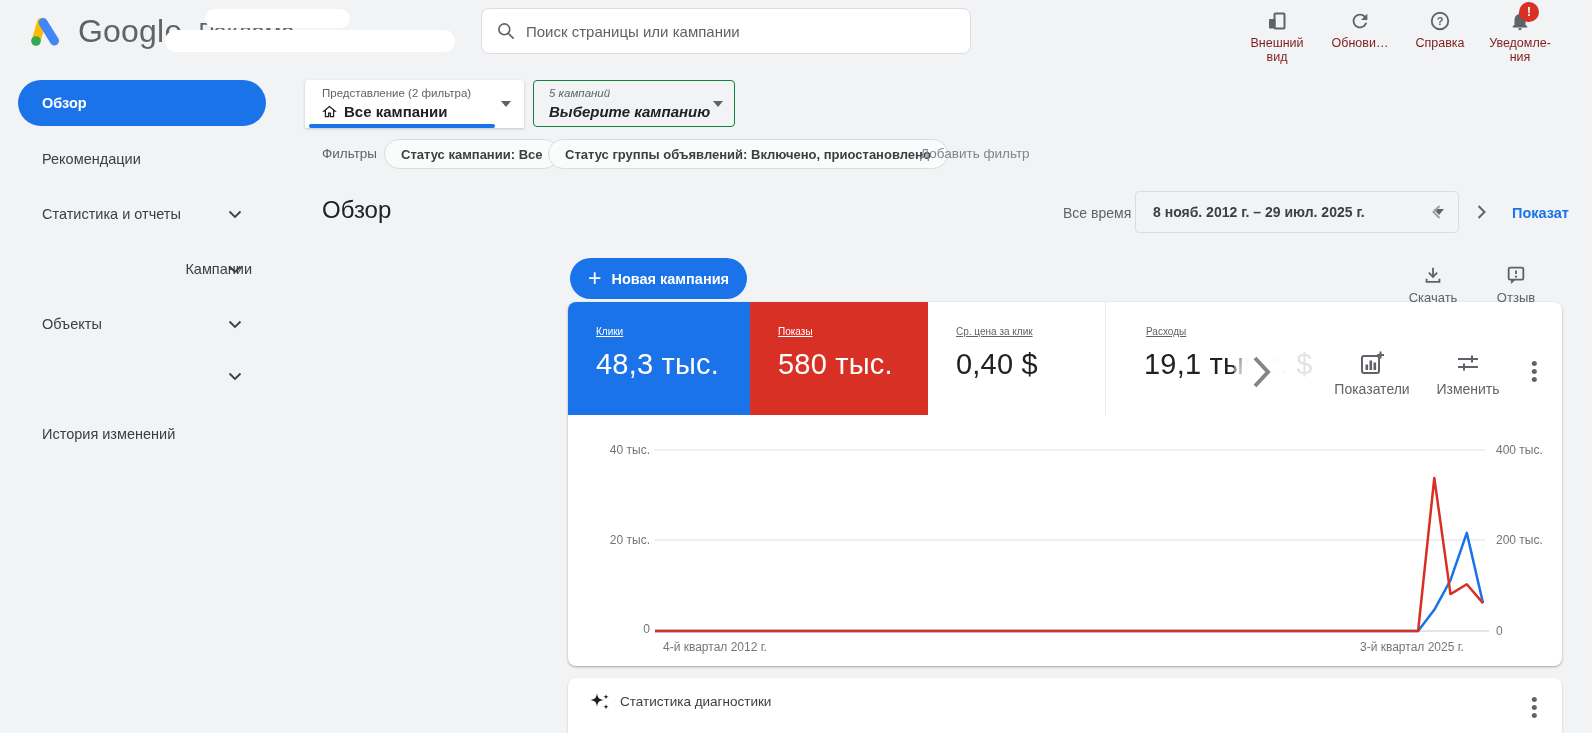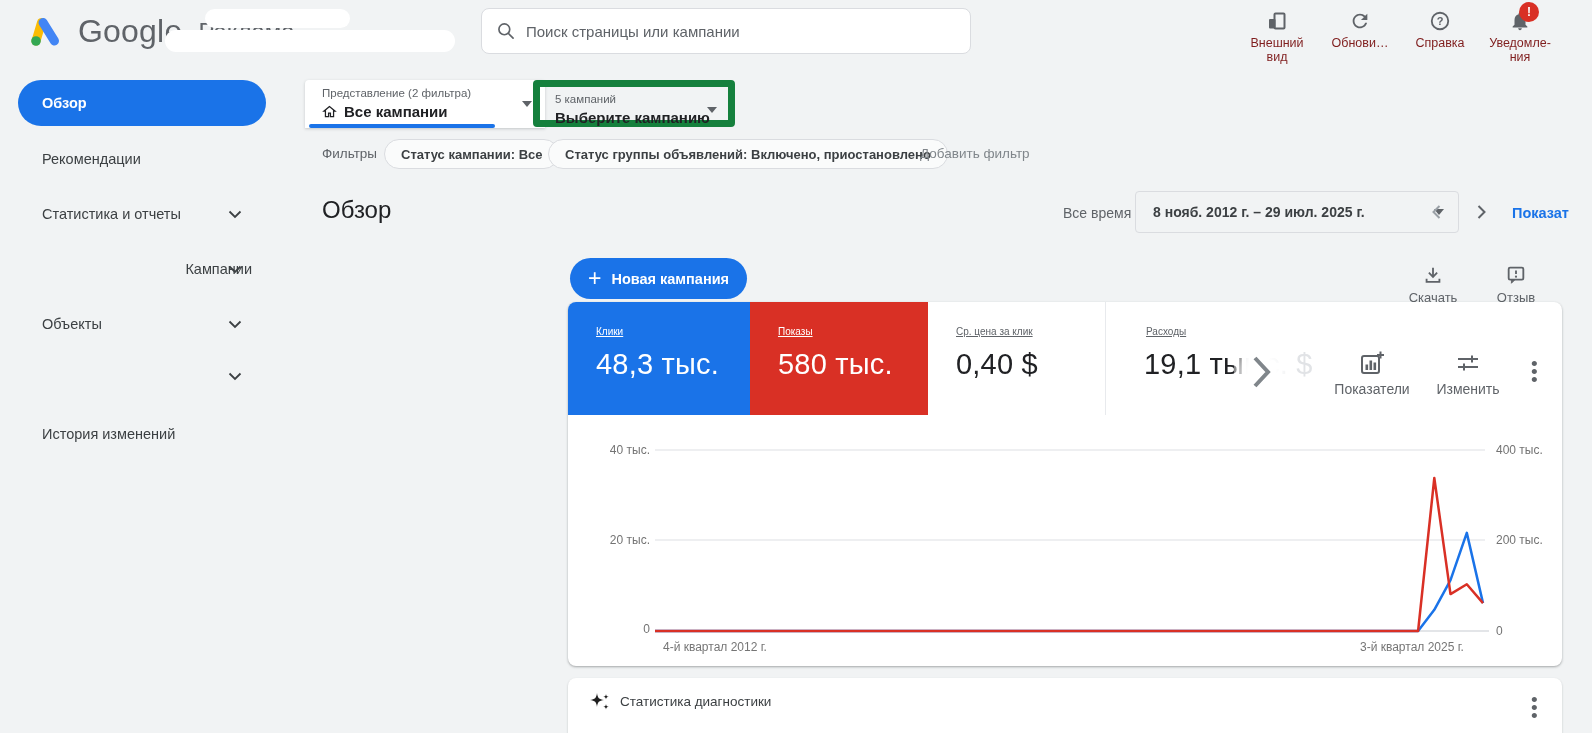--- a/index.html
+++ b/index.html
@@ -41,32 +41,32 @@
   .side-item { left:42px; width:210px; font-size:14.5px; color:#3c4043; cursor:pointer; }
   .side-selected {
     left:18px; top:80px; width:248px; height:46px; border-radius:24px;
     background:#1a73e8; color:#fff; font-size:14.5px; font-weight:bold;
     display:flex; align-items:center; padding-left:24px; cursor:pointer;
   }
   .side-chev { left:228px; width:14px; height:9px; }
 
   
   .view-select {
-    left:305px; top:80px; width:240px; height:48px; background:#fff;
+    left:305px; top:80px; width:219px; height:48px; background:#fff;
     border-radius:4px 4px 0 0; box-shadow:0 1px 3px rgba(60,64,67,.25); cursor:pointer;
   }
   .view-select .mini { position:absolute; left:17px; top:7px; font-size:11.5px; color:#5f6368; }
   .view-select .val { position:absolute; left:17px; top:23px; font-size:15px; color:#202124; font-weight:bold; display:flex; align-items:center; gap:7px; }
   .view-underline { position:absolute; left:4px; bottom:0; width:186px; height:4px; border-radius:2px; background:#1a73e8; }
   .caret { width:0; height:0; border-left:5px solid transparent; border-right:5px solid transparent; border-top:6px solid #5f6368; }
   .view-select .caret { position:absolute; right:13px; top:21px; }
 
   .camp-select {
     left:533px; top:80px; width:202px; height:47px;
-    border:7px solid #15803d; border-radius:4px; cursor:pointer;
+    border:1px solid #15803d; border-radius:4px; cursor:pointer;font-style:italic;
   }
   .camp-select .mini { position:absolute; left:15px; top:6px; font-size:11.5px; color:#5f6368; }
   .camp-select .val { position:absolute; left:15px; top:22px; font-size:15px; color:#202124; font-weight:bold; }
   .camp-select .caret { position:absolute; right:11px; top:20px; }
 
   .chip {
     top:139px; height:30px; border:1px solid #dadce0; border-radius:15px;
     background:#fafbfb; display:flex; align-items:center; padding:0 16px;
     font-size:13px; font-weight:bold; color:#3c4043; cursor:pointer; white-space:nowrap;
   }

